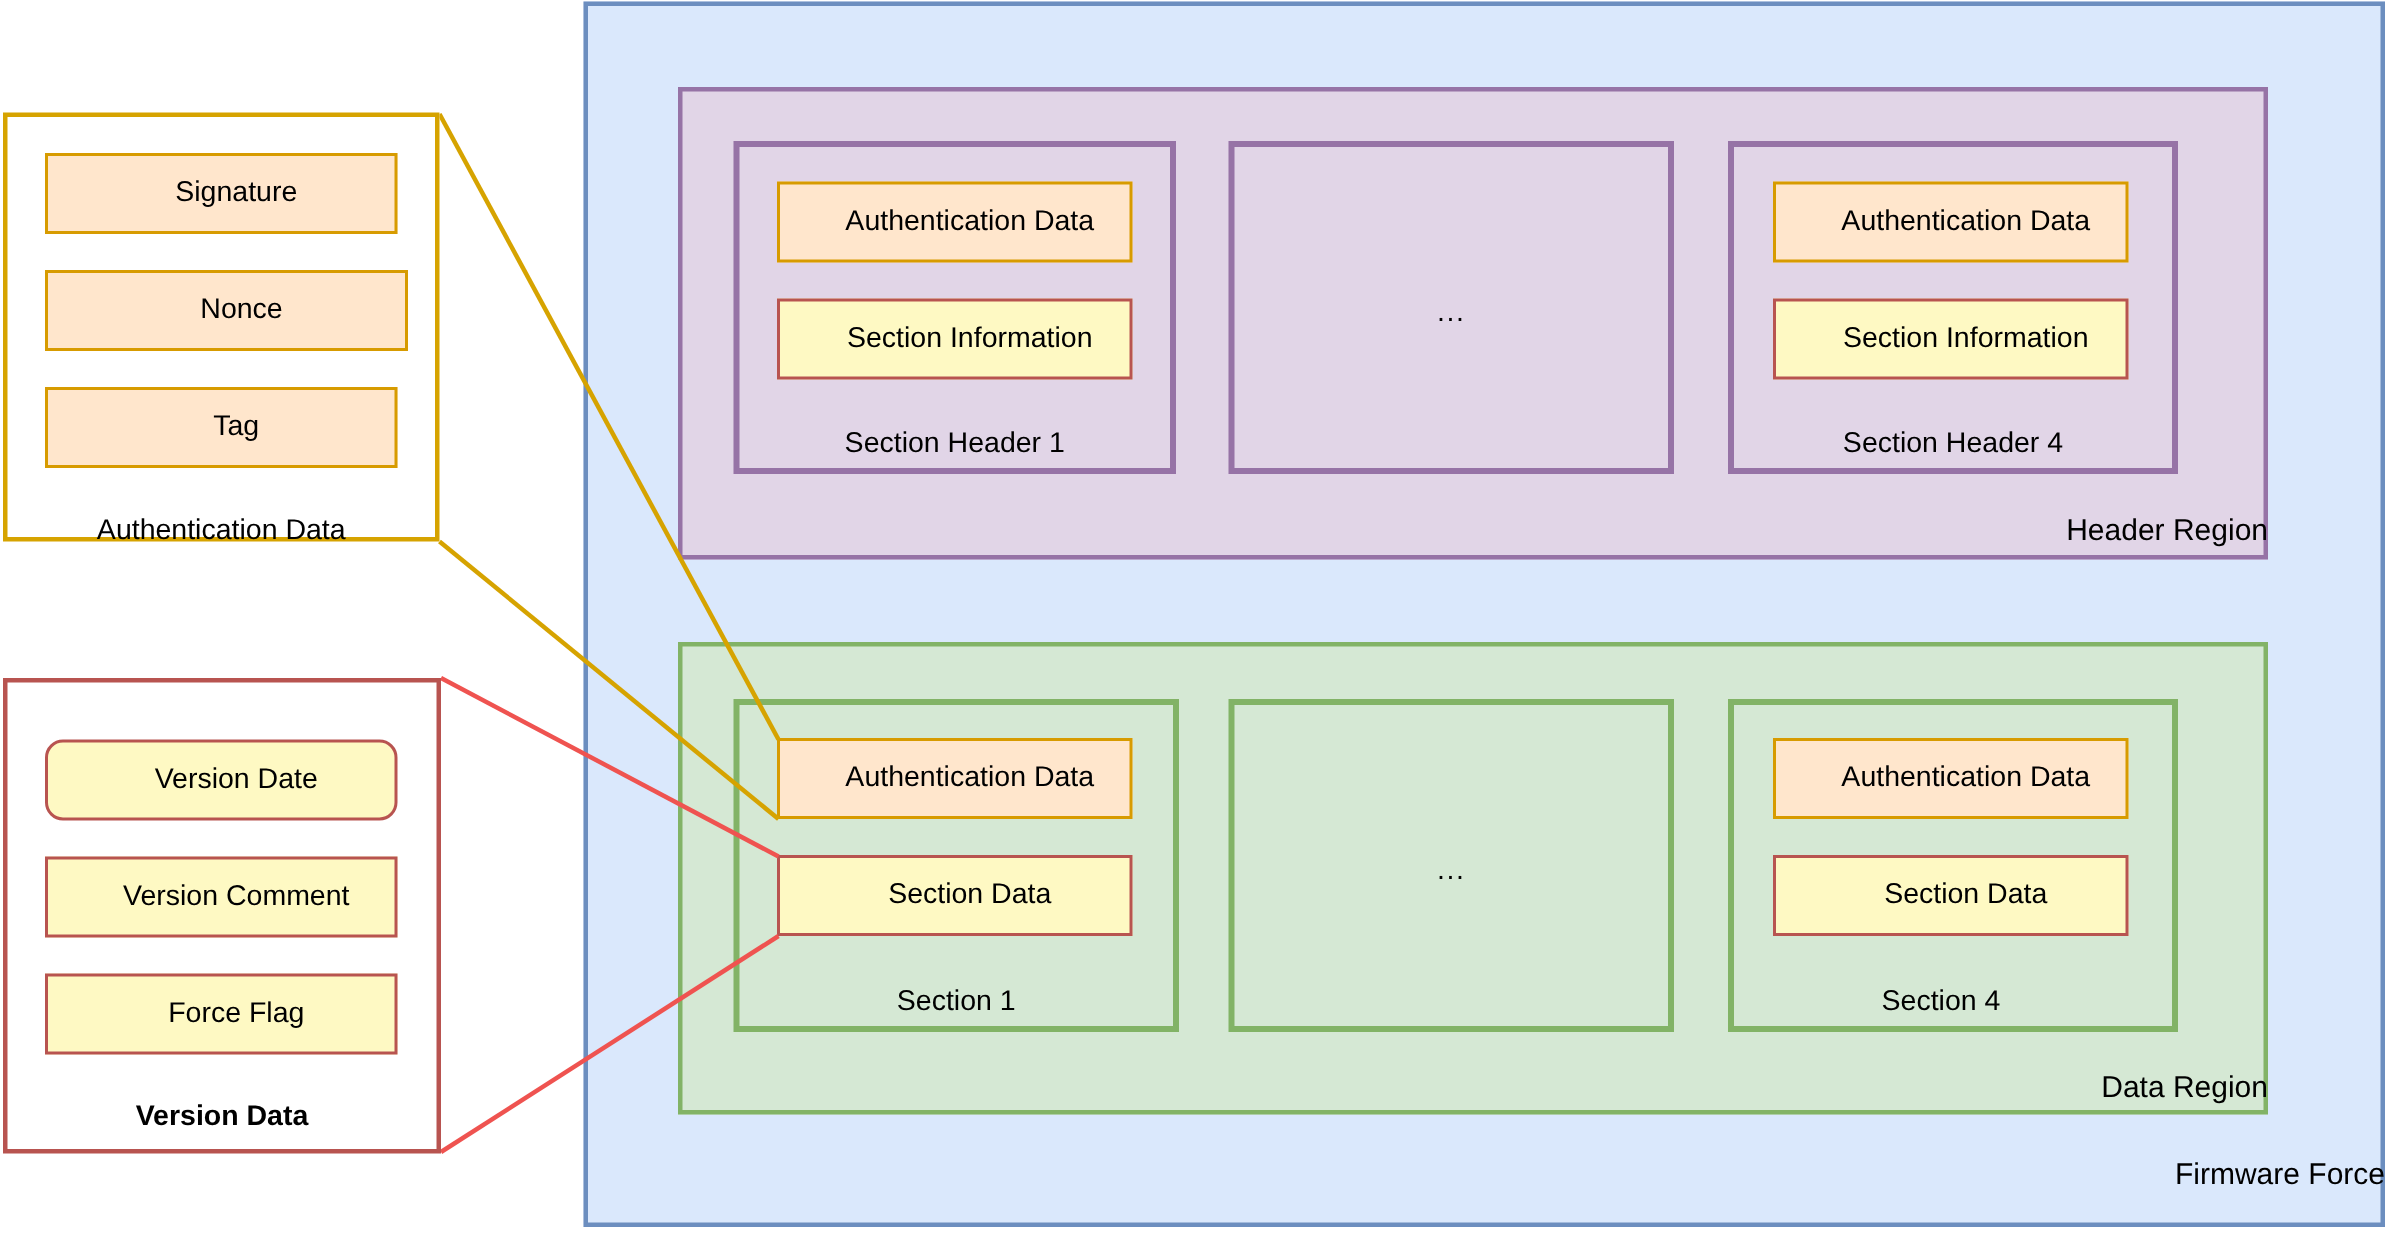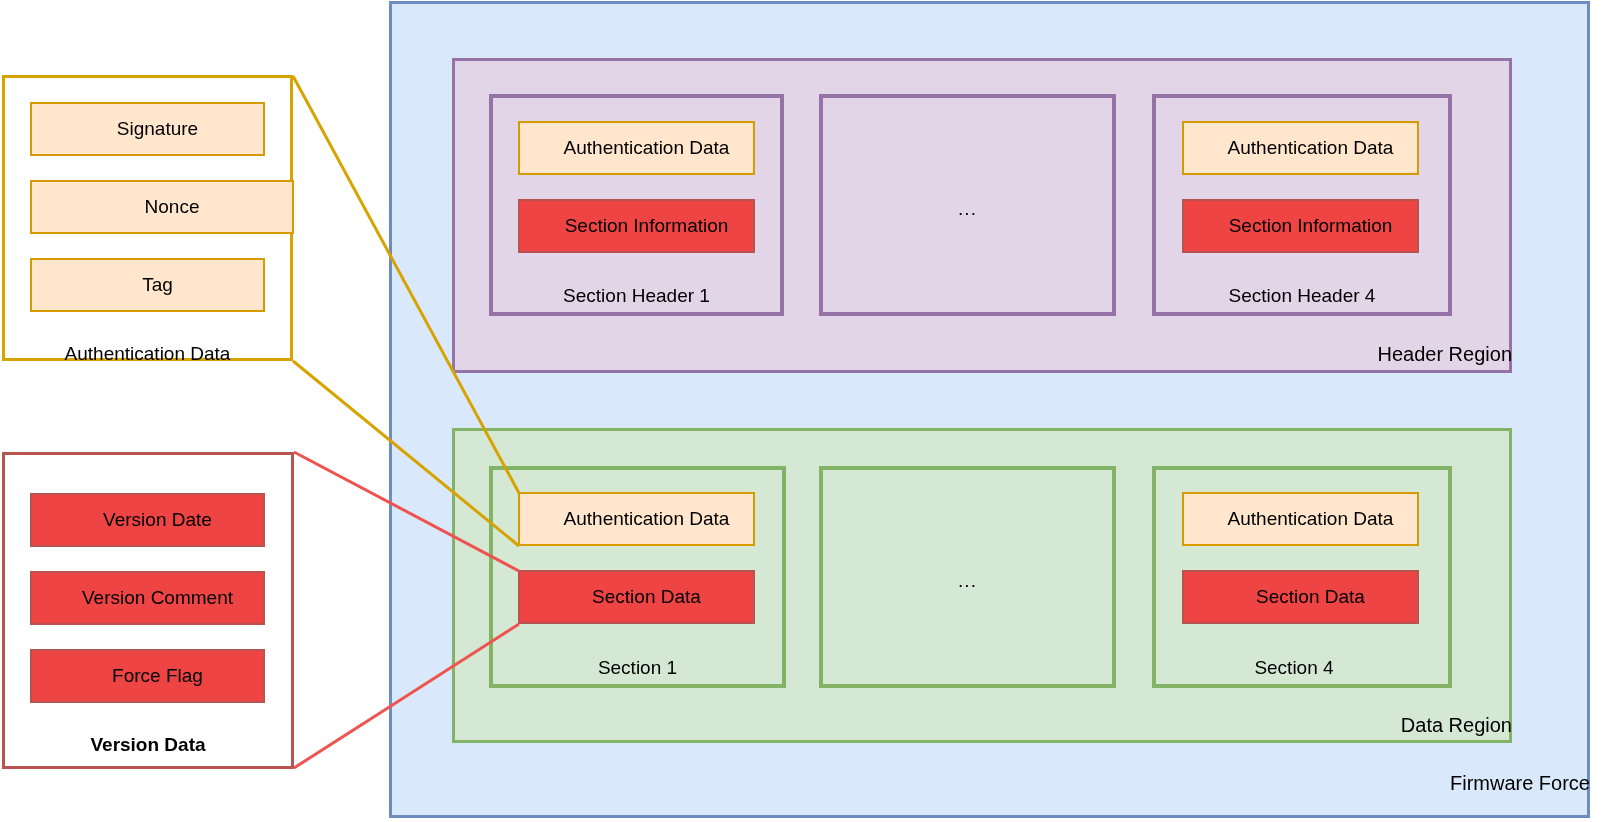--- a/index.html
+++ b/index.html
@@ -27,21 +27,21 @@
   .lbl {
     position: absolute;
     box-sizing: border-box;
     text-align: center;
     white-space: nowrap;
     color: #000000;
   }
   
   .orange { background: #ffe6cc; border-color: #d79b00; }
   .orange-hollow { background: #ffffff; border-color: #d6a300; }
-  .red    { background: #ef4444; border-color: #b85450; }
+  .red    { background: #fef9c3; border-color: #b85450; }
   .red-hollow { background: #ffffff; border-color: #b85450; }
   .purple { background: #e1d5e7; border-color: #9673a6; }
   .green  { background: #d5e8d4; border-color: #82b366; }
   .blue   { background: #dae8fc; border-color: #6c8ebf; }
 
   .leaf {
     display: flex;
     align-items: center;
     justify-content: center;
     font-size: 19px;
@@ -143,32 +143,32 @@
     <line x1="293" y1="361" x2="519" y2="546" stroke="#d6a300" stroke-width="3"></line>
 
     <line x1="294" y1="452" x2="519" y2="571" stroke="#ef5350" stroke-width="3"></line>
     <line x1="294" y1="768" x2="519" y2="624" stroke="#ef5350" stroke-width="3"></line>
   </svg>
 
   <div class="box orange-hollow" style="left:2px; top:75px; width:291px; height:286px; border-width:3px;"></div>
   <div class="box leaf orange" style="left:30px; top:102px; width:235px; height:54px;">
     <span>Signature</span>
   </div>
-  <div class="box leaf orange" style="left:30px; top:180px; width:264px; height:54px;">
+  <div class="box leaf orange" style="left:30px; top:180px; width:242px; height:54px;">
     <span>Nonce</span>
   </div>
   <div class="box leaf orange" style="left:30px; top:258px; width:235px; height:54px;">
     <span>Tag</span>
   </div>
   <div class="lbl sub-label" style="left:2px; top:343px; width:291px;">
     <span>Authentication Data</span>
   </div>
 
   <div class="box red-hollow" style="left:2px; top:452px; width:292px; height:317px; border-width:3px;"></div>
-  <div class="box leaf red" style="left:30px; top:493px; width:235px; height:54px;">
+  <div class="box leaf red" style="left:30px; top:493px; width:235px; height:54px;border-radius:12px;">
     <span>Version Date</span>
   </div>
   <div class="box leaf red" style="left:30px; top:649px; width:235px; height:54px;">
     <span>Force Flag</span>
   </div>
   <div class="box leaf red" style="left:30px; top:571px; width:235px; height:54px;">
     <span>Version Comment</span>
   </div>
   <div class="lbl sub-label" style="left:2px; top:734px; width:292px;font-weight:bold;">
     <span>Version Data</span>

